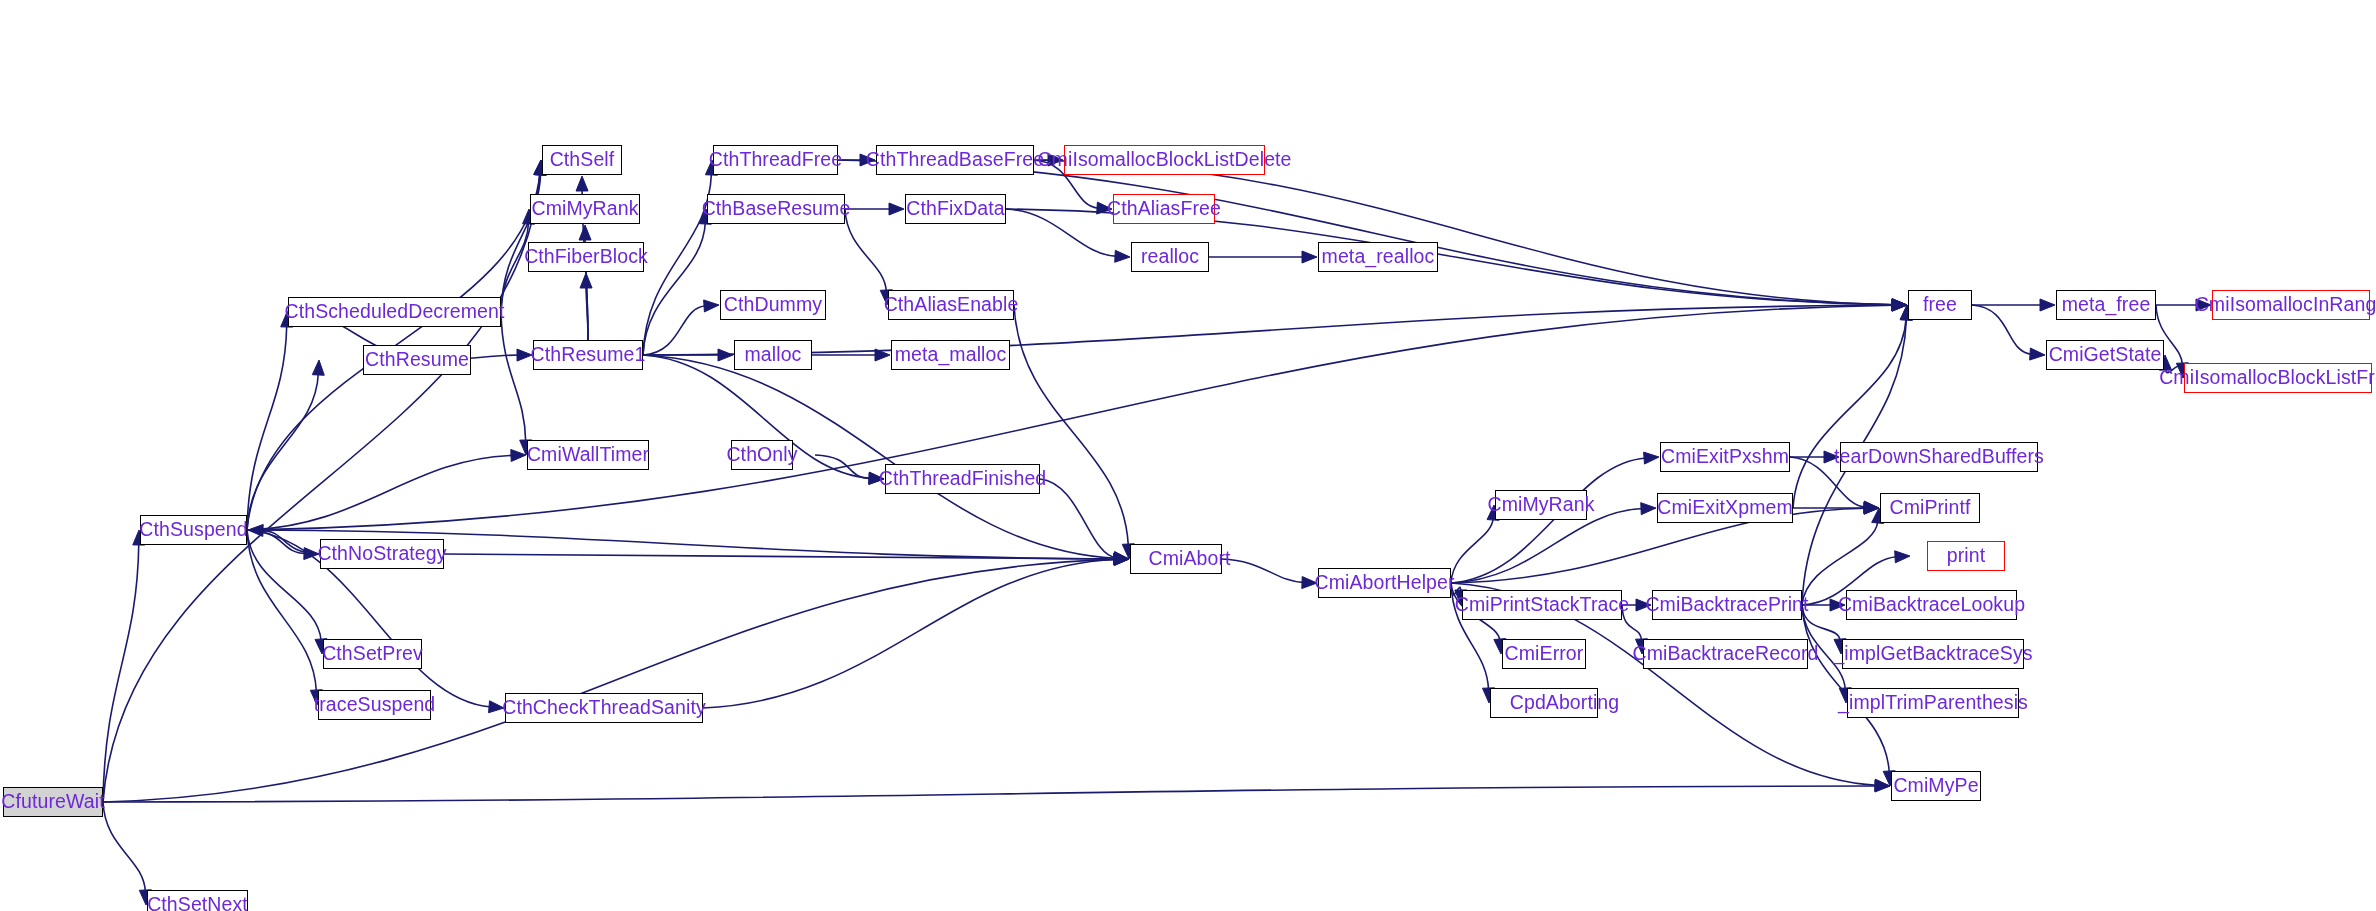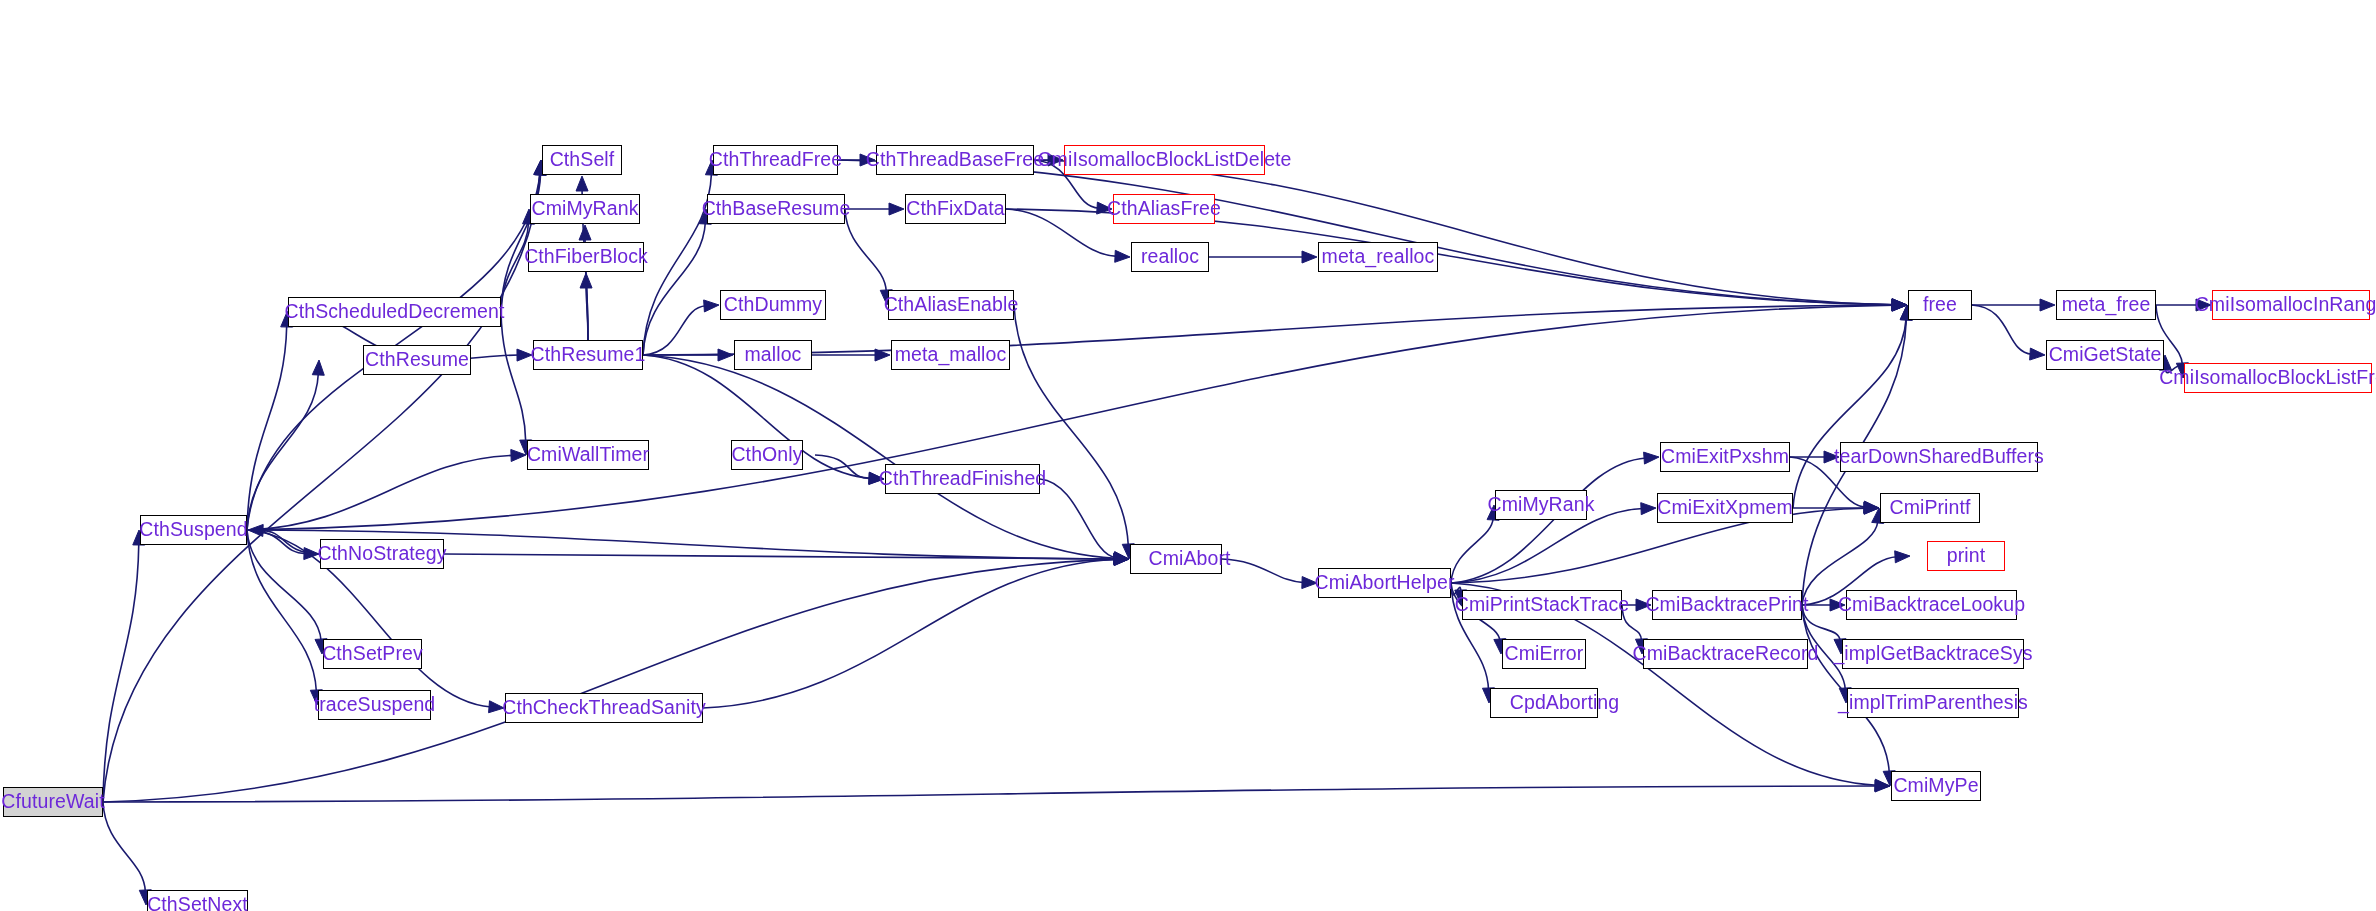--- a/index.html
+++ b/index.html
@@ -212,21 +212,21 @@
       </div>
       <div class="node" style="left: 527px; top: 440px; width: 122px; height: 30px;">
         <span>CmiWallTimer</span>
       </div>
       <div class="node" style="left: 720px; top: 290px; width: 106px; height: 30px;">
         <span>CthDummy</span>
       </div>
       <div class="node" style="left: 734px; top: 340px; width: 78px; height: 30px;">
         <span>malloc</span>
       </div>
-      <div class="node" style="left: 731px; top: 440px; width: 72px; height: 30px;">
+      <div class="node" style="left: 731px; top: 440px; width: 62px; height: 30px;">
         <span>CthOnly</span>
       </div>
       <div class="node" style="left: 713px; top: 145px; width: 125px; height: 30px;">
         <span>CthThreadFree</span>
       </div>
       <div class="node" style="left: 707px; top: 194px; width: 138px; height: 30px;">
         <span>CthBaseResume</span>
       </div>
       <div class="node" style="left: 888px; top: 290px; width: 126px; height: 30px;">
         <span>CthAliasEnable</span>

